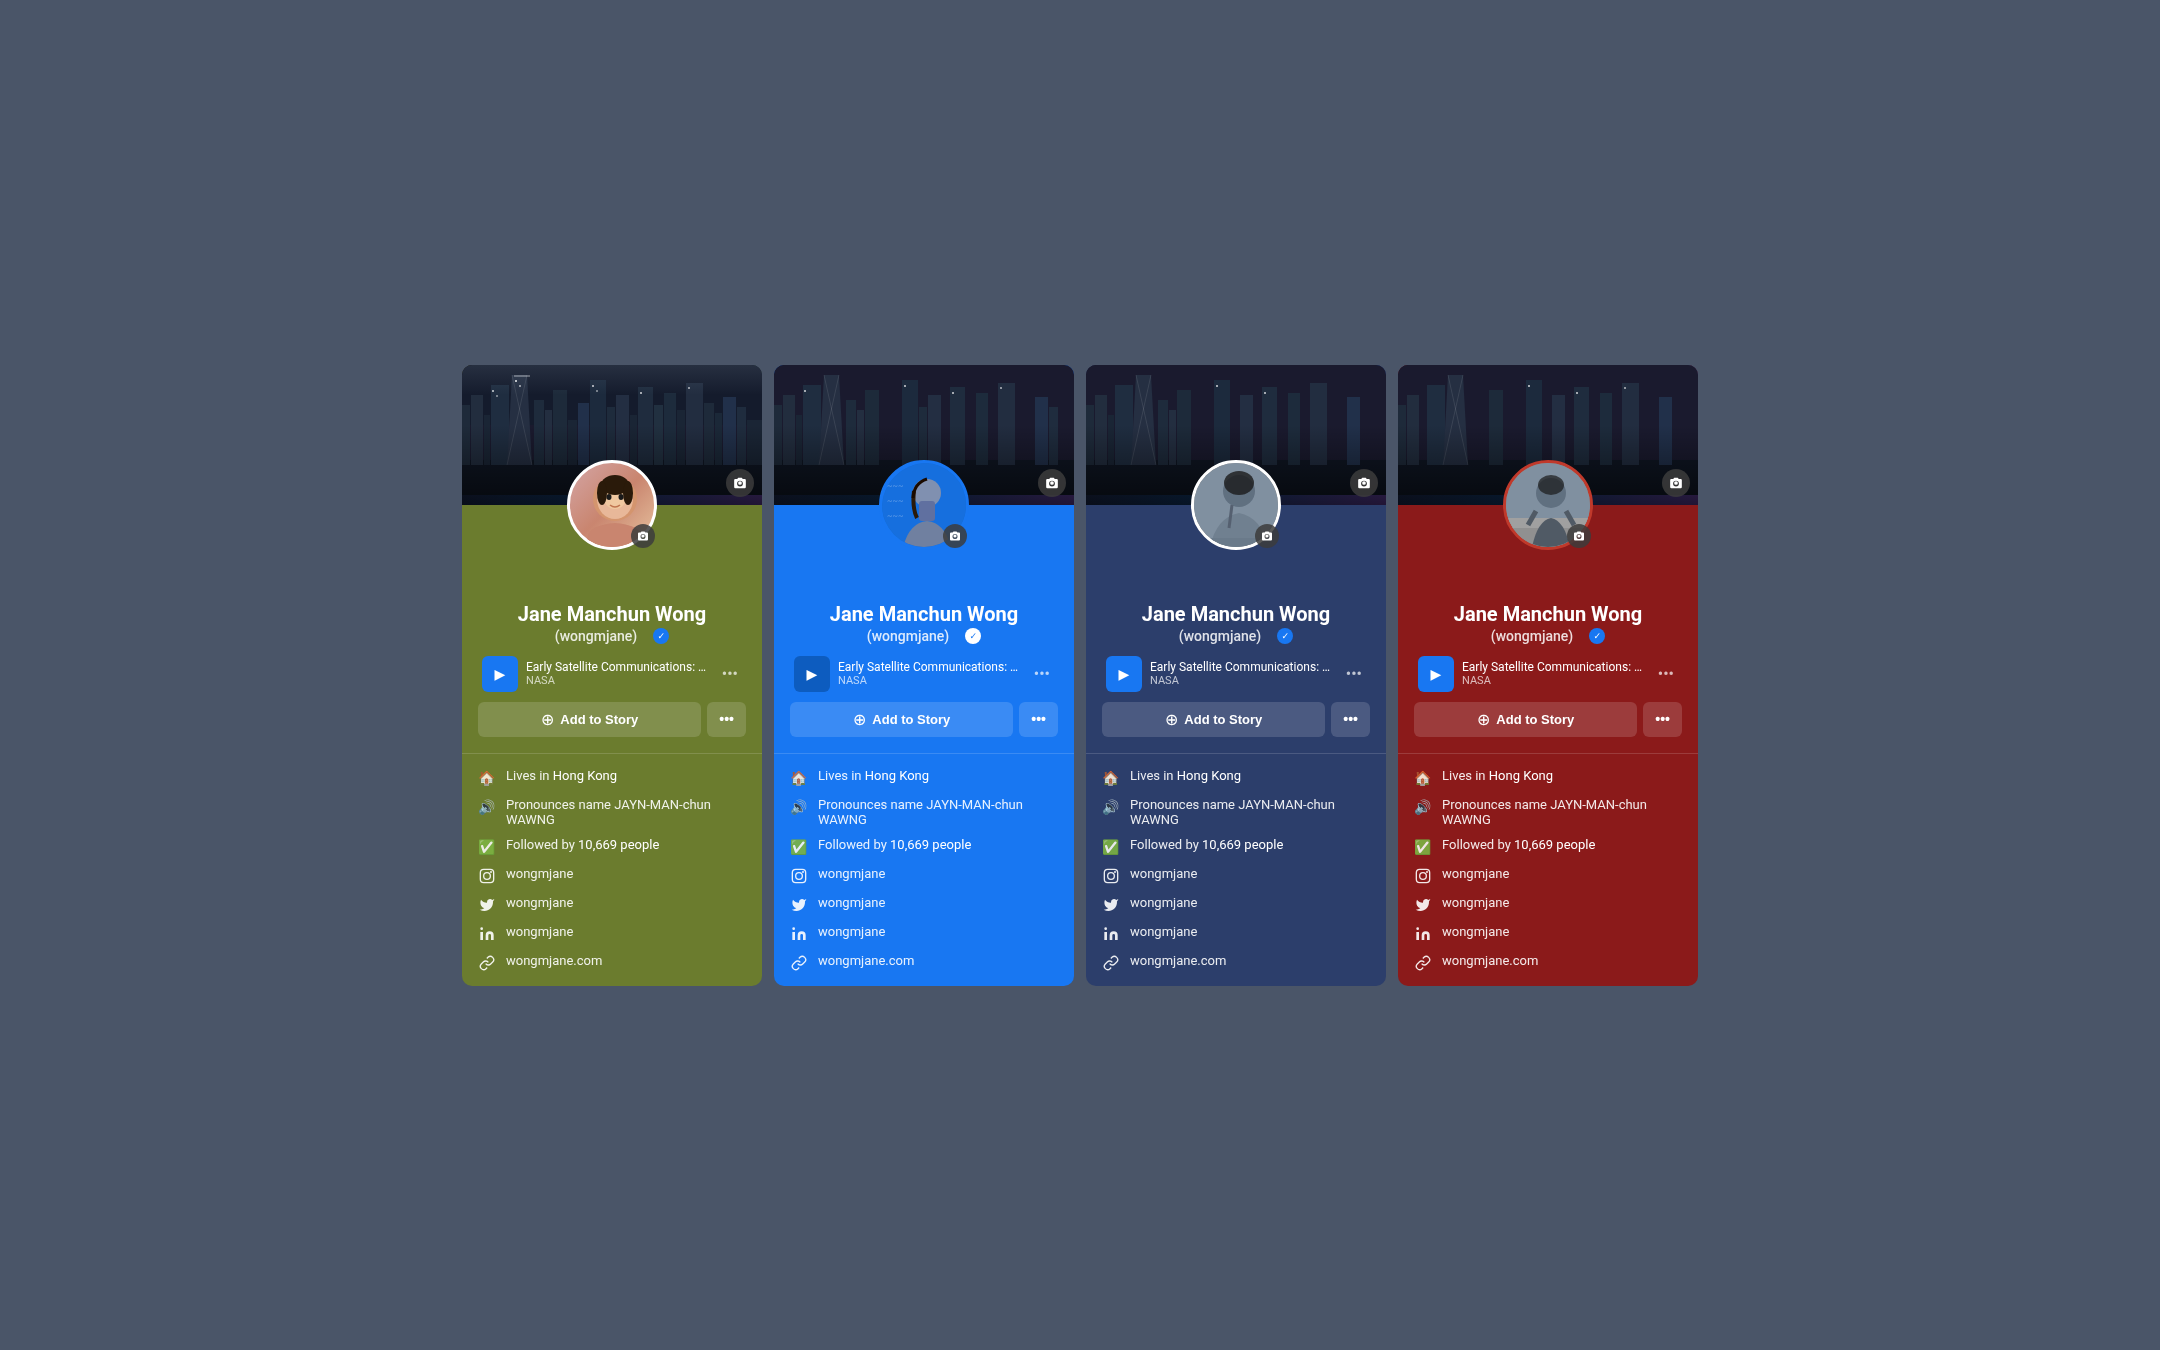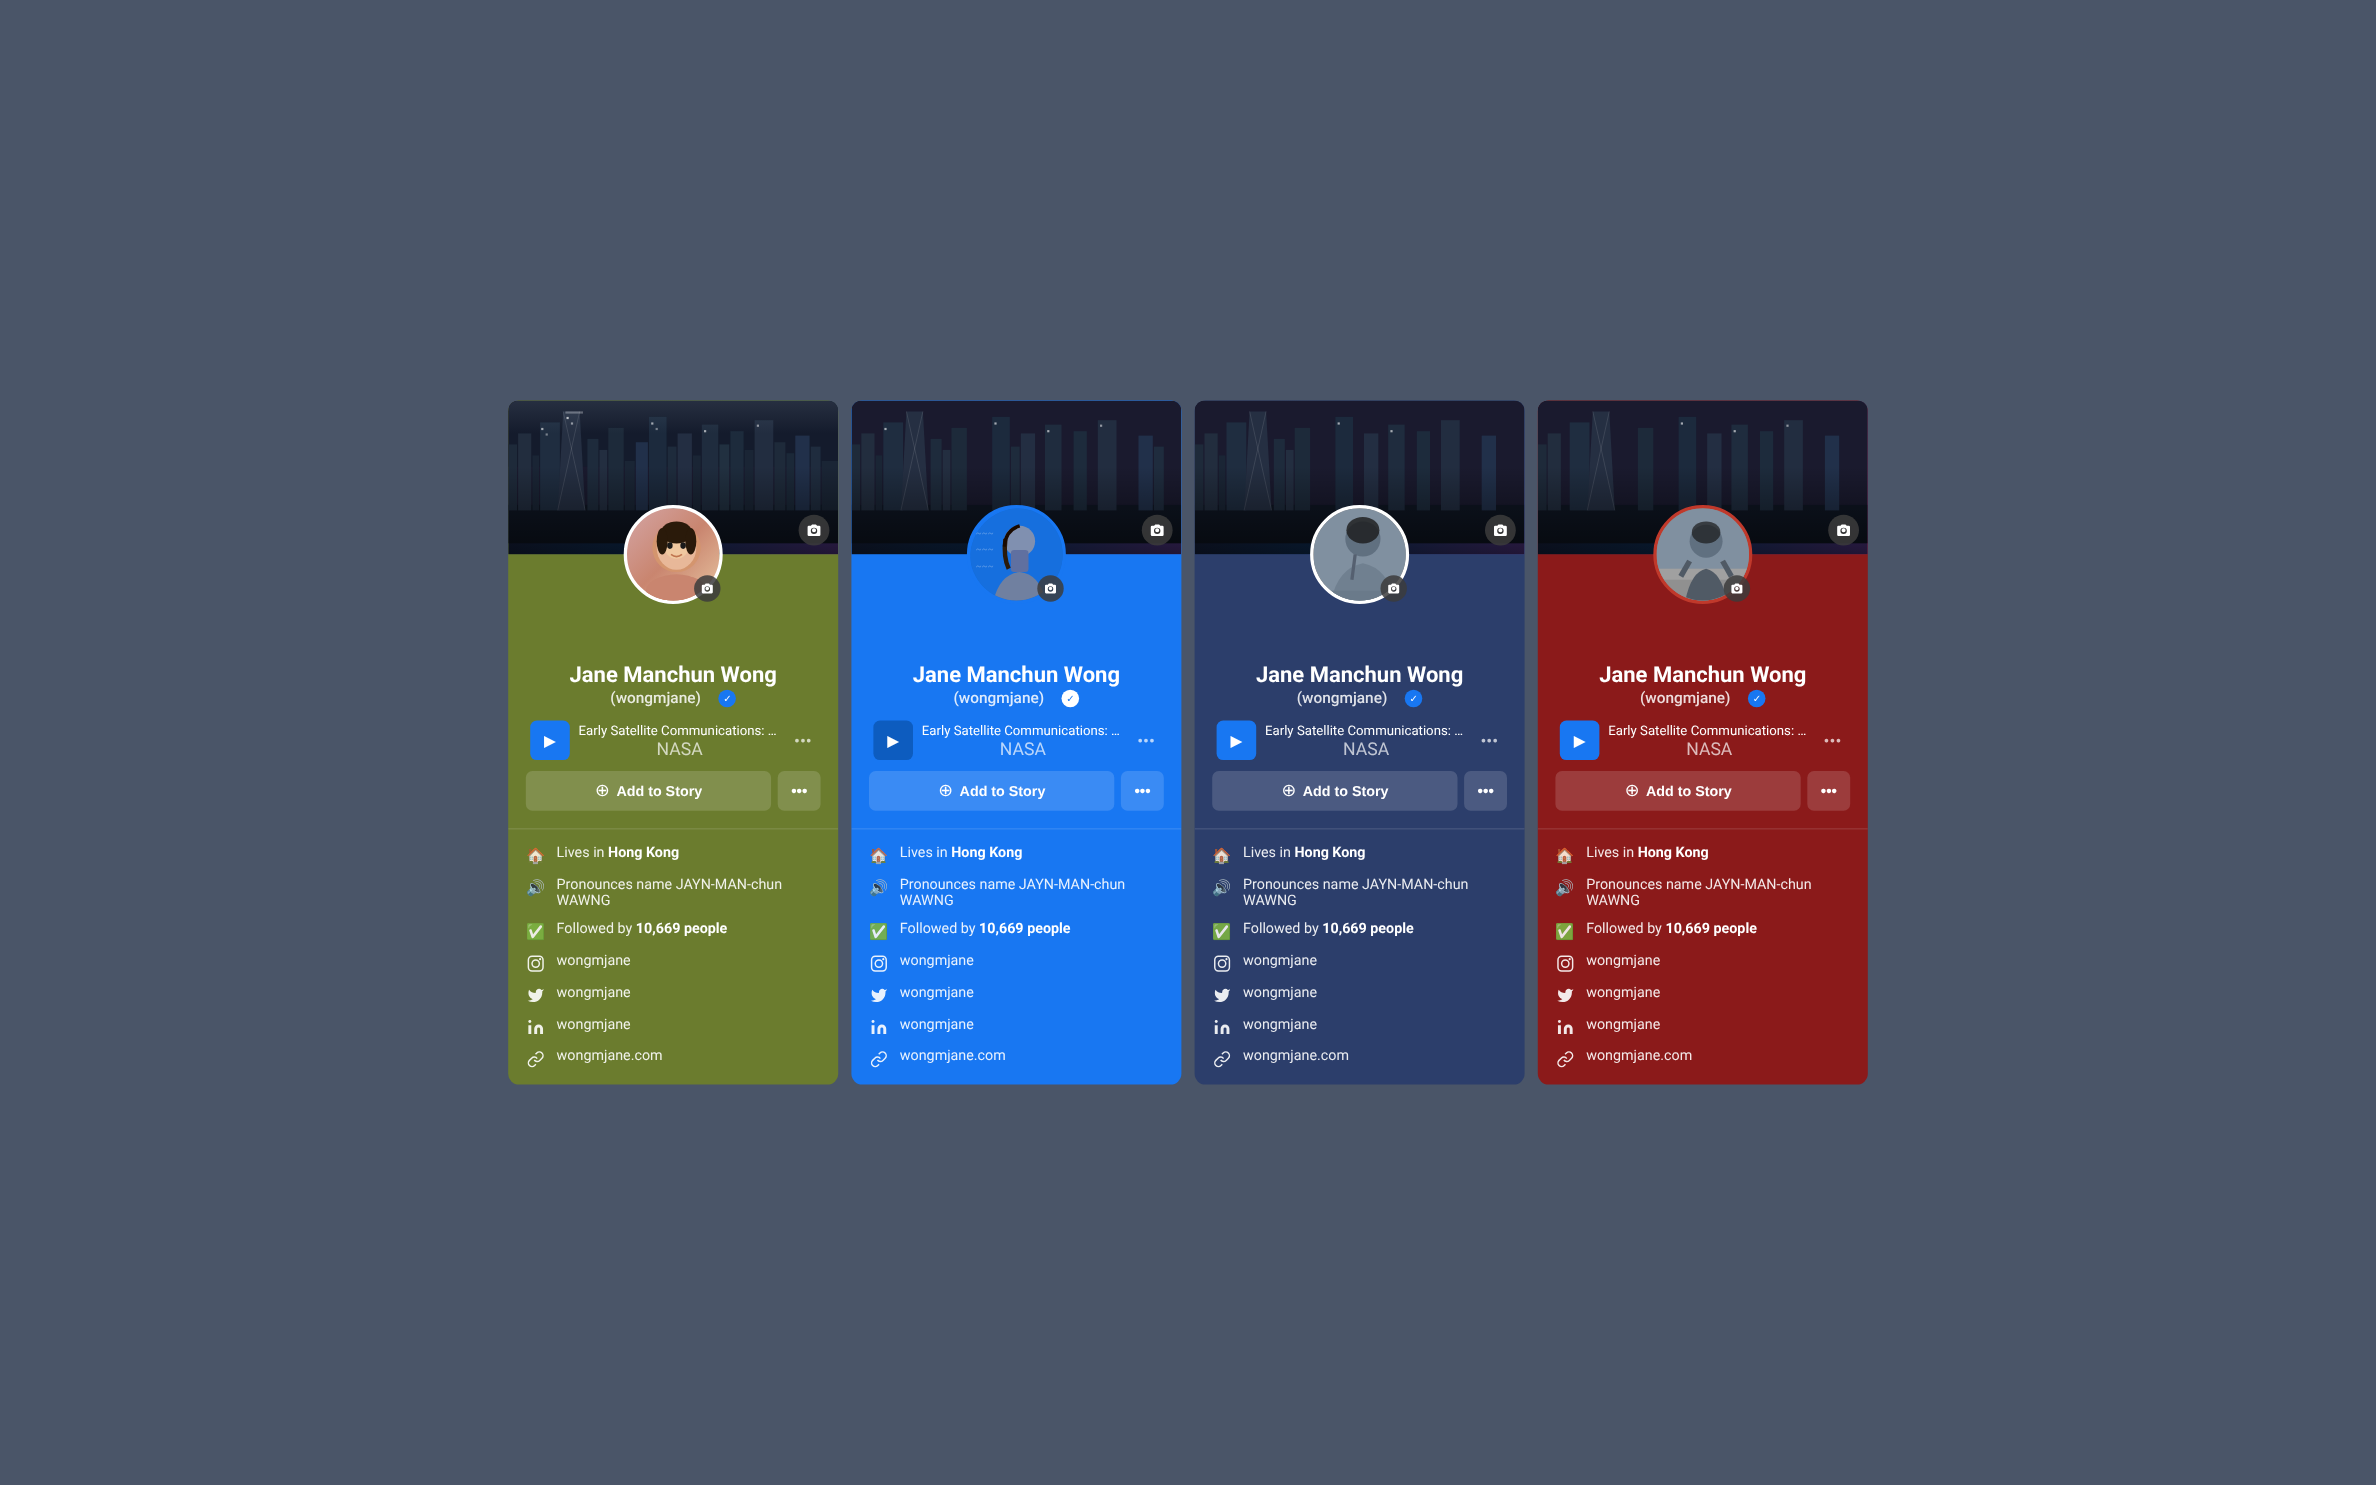--- a/index.html
+++ b/index.html
@@ -199,23 +199,22 @@
 
     .activity-title {
       font-size: 12px;
       color: white;
       white-space: nowrap;
       overflow: hidden;
       text-overflow: ellipsis;
     }
 
     .activity-source {
-      font-size: 16px;
+      font-size: 11px;
       color: rgba(255,255,255,0.7);
-      text-align: center;
     }
 
     .activity-more {
       color: rgba(255,255,255,0.7);
       font-size: 16px;
       cursor: pointer;
       padding: 4px;
     }
 
     .add-story-row {
@@ -284,21 +283,21 @@
       margin-top: 1px;
       color: rgba(255,255,255,0.9);
     }
 
     .info-text {
       color: rgba(255,255,255,0.9);
     }
 
     .info-text strong {
       color: white;
-      font-weight: 700;
+      font-weight: 400;
       text-align: center;
     }
 
     
     .skyline-svg {
       width: 100%;
       height: 130px;
     }
   </style>
 </head>

